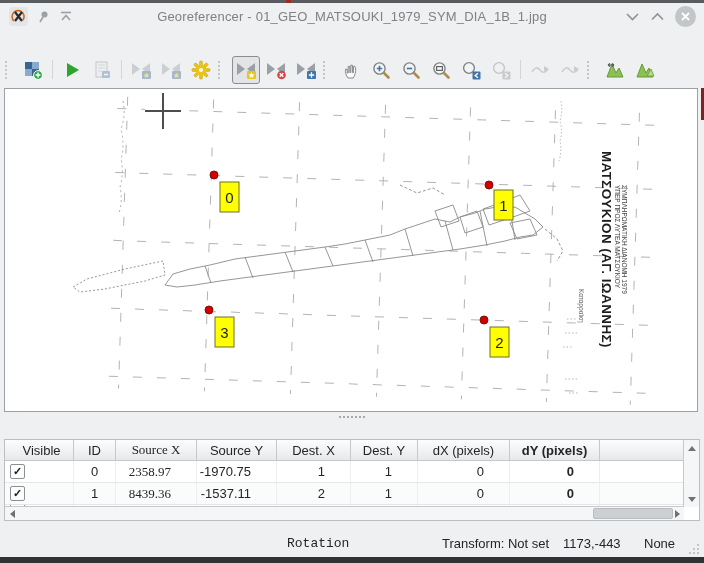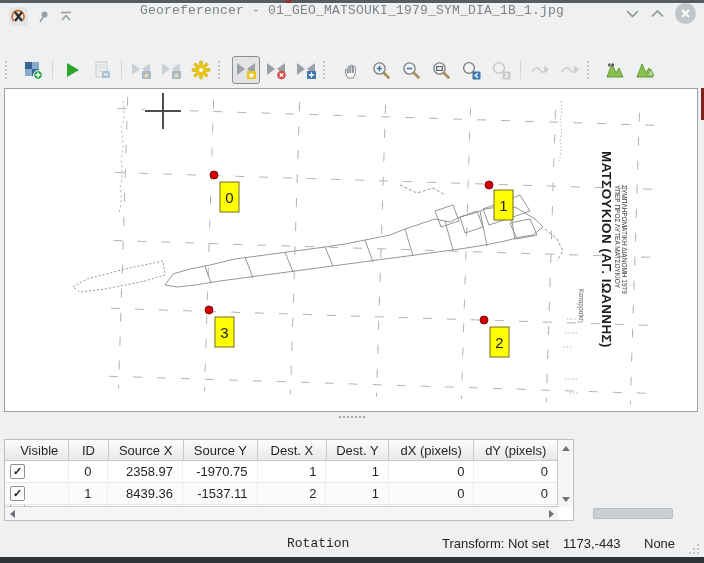--- a/index.html
+++ b/index.html
@@ -2,21 +2,21 @@
 <html><head>
 <meta charset="utf-8">
 <style>
   html,body{margin:0;padding:0;background:#cfd1d3;}
   .window{position:relative;width:704px;height:563px;background:#eff0f1;overflow:hidden;
           font-family:"Liberation Sans",sans-serif;font-size:13px;color:#232629;}
   
   .top-strip{position:absolute;top:0;left:0;right:0;height:3px;background:#595c5f;}
   .red-notch{position:absolute;top:0;left:286px;width:5px;height:3px;background:#9c2b23;}
   
-  .titlebar{position:absolute;top:3px;left:0;right:0;height:27px;display:flex;padding:0 9px;font-family:Liberation Mono, monospace;}
+  .titlebar{position:absolute;top:3px;left:0;right:0;height:27px;display:flex;align-items:center;padding:0 9px;}
   .titlebar .lefticons{display:flex;align-items:center;gap:9px;z-index:2;}
   .win-title{position:absolute;left:0;right:0;text-align:center;color:#7e8285;letter-spacing:.2px;}
   .titlebar .righticons{position:absolute;right:8px;display:flex;align-items:center;gap:10px;}
   .tb-ic{display:flex;align-items:center;justify-content:center;}
   .app-badge{width:19px;height:19px;border-radius:3px;background:#e4e5e6;display:flex;align-items:center;justify-content:center;}
   .close-circle{width:21px;height:21px;border-radius:50%;background:#c2c6c9;display:flex;align-items:center;justify-content:center;}
   
   .menubar{position:absolute;top:30px;left:0;right:0;height:23px;display:flex;align-items:center;padding-left:11px;}
   .menu-item{margin-right:21px;cursor:default;}
   
@@ -29,33 +29,33 @@
   
   .canvas{position:absolute;top:88px;left:4px;width:694px;height:324px;background:#ffffff;border:1px solid #9da1a5;box-sizing:border-box;overflow:hidden;}
   .red-edge{position:absolute;top:88px;right:0;width:3px;height:32px;background:#7e2222;}
   
   .gcp-panel{position:absolute;top:412px;left:0;right:0;height:116px;}
   .splitter{height:9px;display:flex;align-items:center;justify-content:center;}
   .splitter .dots{width:26px;border-top:2px dotted #a6a9ac;}
   .panel-title-row{height:17px;display:flex;align-items:center;padding:0 8px;}
   .panel-title{flex:1;}
   .panel-btn{margin-left:4px;display:flex;}
-  .gcp-table{position:absolute;left:4px;top:27px;width:570px;height:82px;background:#fff;border:1px solid #bcbfc2;box-sizing:border-box;}
+  .gcp-table{position:absolute;left:4px;top:27px;width:696px;height:82px;background:#fff;border:1px solid #bcbfc2;box-sizing:border-box;}
   .t-header{display:flex;height:20px;background:linear-gradient(#fdfdfd,#e7e8e9);border-bottom:1px solid #c6c9cc;position:absolute;left:0;right:15px;top:0;overflow:hidden;}
   .hcell{display:flex;align-items:center;justify-content:center;border-right:1px solid #c6c9cc;box-sizing:border-box;overflow:hidden;white-space:nowrap;}
   .rows{position:absolute;left:0;right:15px;top:21px;bottom:13px;overflow:hidden;}
   .t-row{display:flex;height:21px;border-bottom:1px solid #e4e6e8;background:#fff;align-items:center;}
   .t-row.alt{background:#fafbfb;}
   .t-row.partial{height:5px;overflow:hidden;border-bottom:none;align-items:flex-start;}
   .cell{box-sizing:border-box;border-right:1px solid #eceeef;height:100%;display:flex;align-items:center;overflow:hidden;white-space:nowrap;}
   .c0{width:69px;padding-left:5px;}
   .c1{width:42px;justify-content:center;}
-  .c2{width:81px;}.c3{width:80px;}.c4{width:74px;}.c5{width:67px;}.c6{width:92px;}.c7{width:90px;}
+  .c2{width:81px;font-family:Liberation Serif, serif;}.c3{width:80px;}.c4{width:74px;}.c5{width:67px;}.c6{width:92px;}.c7{width:90px;font-weight:bold;}
   .c8{flex:1;border-right:none;}
-  .num{justify-content:flex-end;padding-right:9px;}
+  .num{justify-content:flex-end;padding-right:25px;}
   .checkbox{width:13px;height:13px;border:1px solid #8d9093;background:#fdfdfd;border-radius:2px;position:relative;font-size:11px;font-weight:bold;display:flex;align-items:center;justify-content:center;color:#1b1e20;}
   
   .vscroll{position:absolute;top:0;bottom:13px;right:0;width:15px;border-left:1px solid #c6c9cc;background:#f5f6f7;}
   .sbtn{position:absolute;left:0;right:0;height:14px;display:flex;align-items:center;justify-content:center;}
   .sbtn.up{top:1px;}.sbtn.down{bottom:1px;}
   .tri-up{width:0;height:0;border-left:4px solid transparent;border-right:4px solid transparent;border-bottom:5px solid #6e7275;}
   .tri-down{width:0;height:0;border-left:4px solid transparent;border-right:4px solid transparent;border-top:5px solid #6e7275;}
   .tri-left{width:0;height:0;border-top:4px solid transparent;border-bottom:4px solid transparent;border-right:5px solid #6e7275;}
   .tri-right{width:0;height:0;border-top:4px solid transparent;border-bottom:4px solid transparent;border-left:5px solid #6e7275;}
   .hscroll{position:absolute;left:0;right:15px;bottom:0;height:13px;border-top:1px solid #c6c9cc;background:#f5f6f7;}

